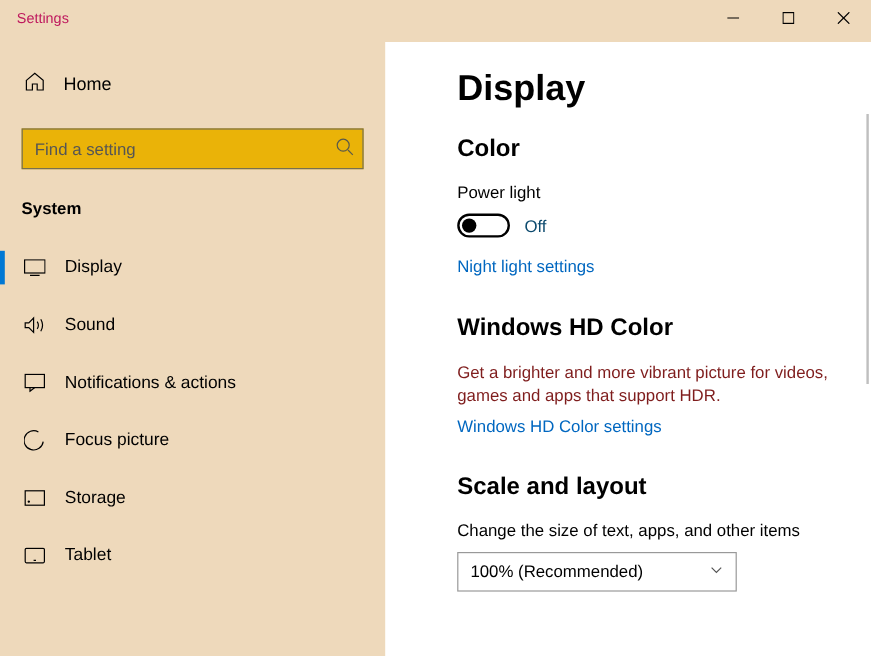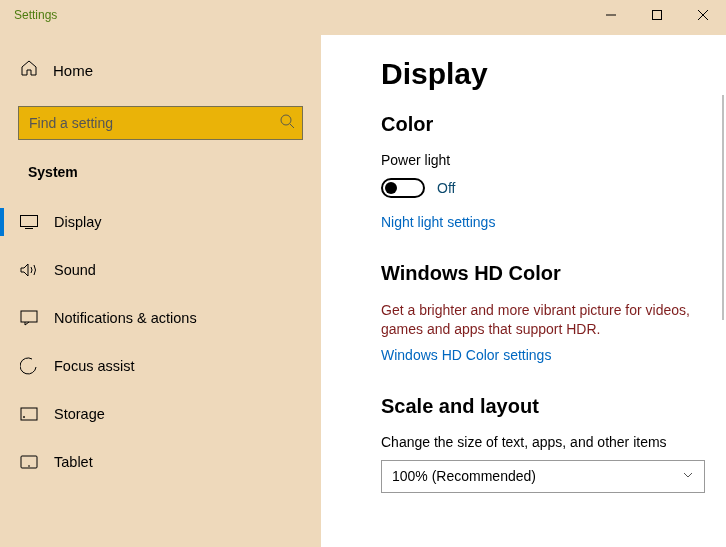--- a/index.html
+++ b/index.html
@@ -1,46 +1,46 @@
 <!DOCTYPE html>
 <html><head>
 <meta charset="utf-8">
 <style>
   * { margin: 0; padding: 0; box-sizing: border-box; font-family: "Segoe UI", Arial, sans-serif; }
   html, body { width: 726px; height: 547px; overflow: hidden; background: #fff; }
   .window { width: 726px; height: 547px; display: flex; flex-direction: column; position: relative; }
   .titlebar { height: 35px; display: flex; align-items: flex-start; background: #eed9bb; }
-  .titlebar .title { padding: 8px 0 0 14px; font-size: 12px; color: #4d7c0f; flex: 1; }
+  .titlebar .title { padding: 8px 0 0 14px; font-size: 12px; color: #be185d; flex: 1; }
   .titlebar .winbtn { width: 46px; height: 30px; display: flex; align-items: center; justify-content: center; cursor: pointer; }
   .body { flex: 1; display: flex; min-height: 0; gap: 36px; }
   .sidebar { width: 321px; background: #eed9bb; display: flex; flex-direction: column; padding-top: 14px; }
   .home-row { display: flex; align-items: center; gap: 15px; padding: 10px 0 10px 20px; cursor: pointer; }
   .home-row .label { font-size: 15px; color: #000; }
   .search-wrap { margin: 15px 18px 18px 18px; position: relative; }
   .search-input { width: 100%; height: 34px; border: 1px solid #77704f; background: #eab308; padding: 0 36px 0 10px; font-size: 14px; color: #555; outline: none; }
   .search-input::placeholder { color: #555; }
   .search-icon { position: absolute; right: 8px; top: 7px; color: #555; }
-  .section-title { font-size: 14px; font-weight: 600; color: #000; padding: 6px 0 18px 28px; }
+  .section-title { font-size: 14px; font-weight: 600; color: #000; padding: 6px 0 18px 18px; }
   .nav-list { display: flex; flex-direction: column; }
   .nav-item { display: flex; align-items: center; gap: 16px; height: 48px; padding-left: 20px; cursor: pointer; position: relative; }
   .nav-item.active::before { content: ""; position: absolute; left: 0; top: 10px; bottom: 10px; width: 4px; background: #0078d4; }
   .nav-item .icon { width: 18px; display: flex; justify-content: center; }
   .nav-item .label { font-size: 14.5px; color: #000; }
   .main { flex: 1; background: #fff; padding: 22px 0 0 24px; overflow: hidden; position: relative; }
   .main h1 { font-size: 30px; font-weight: 600; color: #000; margin-bottom: 22px; }
   .main h2 { font-size: 20px; font-weight: 600; color: #000; margin-bottom: 16px; margin-top: 0; }
   .main h2.gap-top { margin-top: 32px; }
   .sub-label { font-size: 14px; color: #000; margin-bottom: 10px; }
   .toggle-row { display: flex; align-items: center; gap: 12px; margin-bottom: 16px; }
   .toggle { width: 44px; height: 20px; border: 2px solid #000; border-radius: 20px; position: relative; cursor: pointer; }
   .toggle .knob { width: 12px; height: 12px; background: #000; border-radius: 50%; position: absolute; left: 2px; top: 2px; }
   .toggle-state { font-size: 14px; color: #0c4a6e; }
   .link { font-size: 14px; color: #0067c0; cursor: pointer; }
   .desc { font-size: 14px; color: #7f1d1d; line-height: 1.35; margin-bottom: 8px; max-width: 360px; }
-  .select { display: flex; align-items: center; justify-content: space-between; width: 324px; height: 33px; border: 1px solid #999; padding: 0 10px; cursor: pointer; margin-top: 8px; text-align: center; }
+  .select { display: flex; align-items: center; justify-content: space-between; width: 233px; height: 33px; border: 1px solid #999; padding: 0 10px; cursor: pointer; margin-top: 8px; text-align: center; }
   .select span { font-size: 14px; color: #000; }
   .scroll-indicator { position: absolute; right: 2px; top: 60px; width: 2px; height: 225px; background: #bfbfbf; }
 </style>
 </head>
 <body>
 
 <div class="window">
   <div class="titlebar">
     <div class="title">Settings</div>
     <div class="winbtn">
@@ -112,21 +112,21 @@
               </svg>
           </span>
           <span class="label">Notifications &amp; actions</span>
         </div>
         <div class="nav-item">
           <span class="icon">
             <svg width="18" height="18" viewBox="0 0 18 18" fill="none" stroke="#000" stroke-width="1">
                 <path d="M12 2 A8 8 0 1 0 16 10"></path>
               </svg>
           </span>
-          <span class="label">Focus assist</span>
+          <span class="label">Focus picture</span>
         </div>
         <div class="nav-item">
           <span class="icon">
             <svg width="18" height="14" viewBox="0 0 18 14" fill="none" stroke="#000" stroke-width="1">
                 <rect x="1" y="1" width="16" height="12"></rect>
                 <circle cx="4" cy="10" r="0.5" fill="#000"></circle>
               </svg>
           </span>
           <span class="label">Storage</span>
         </div>

